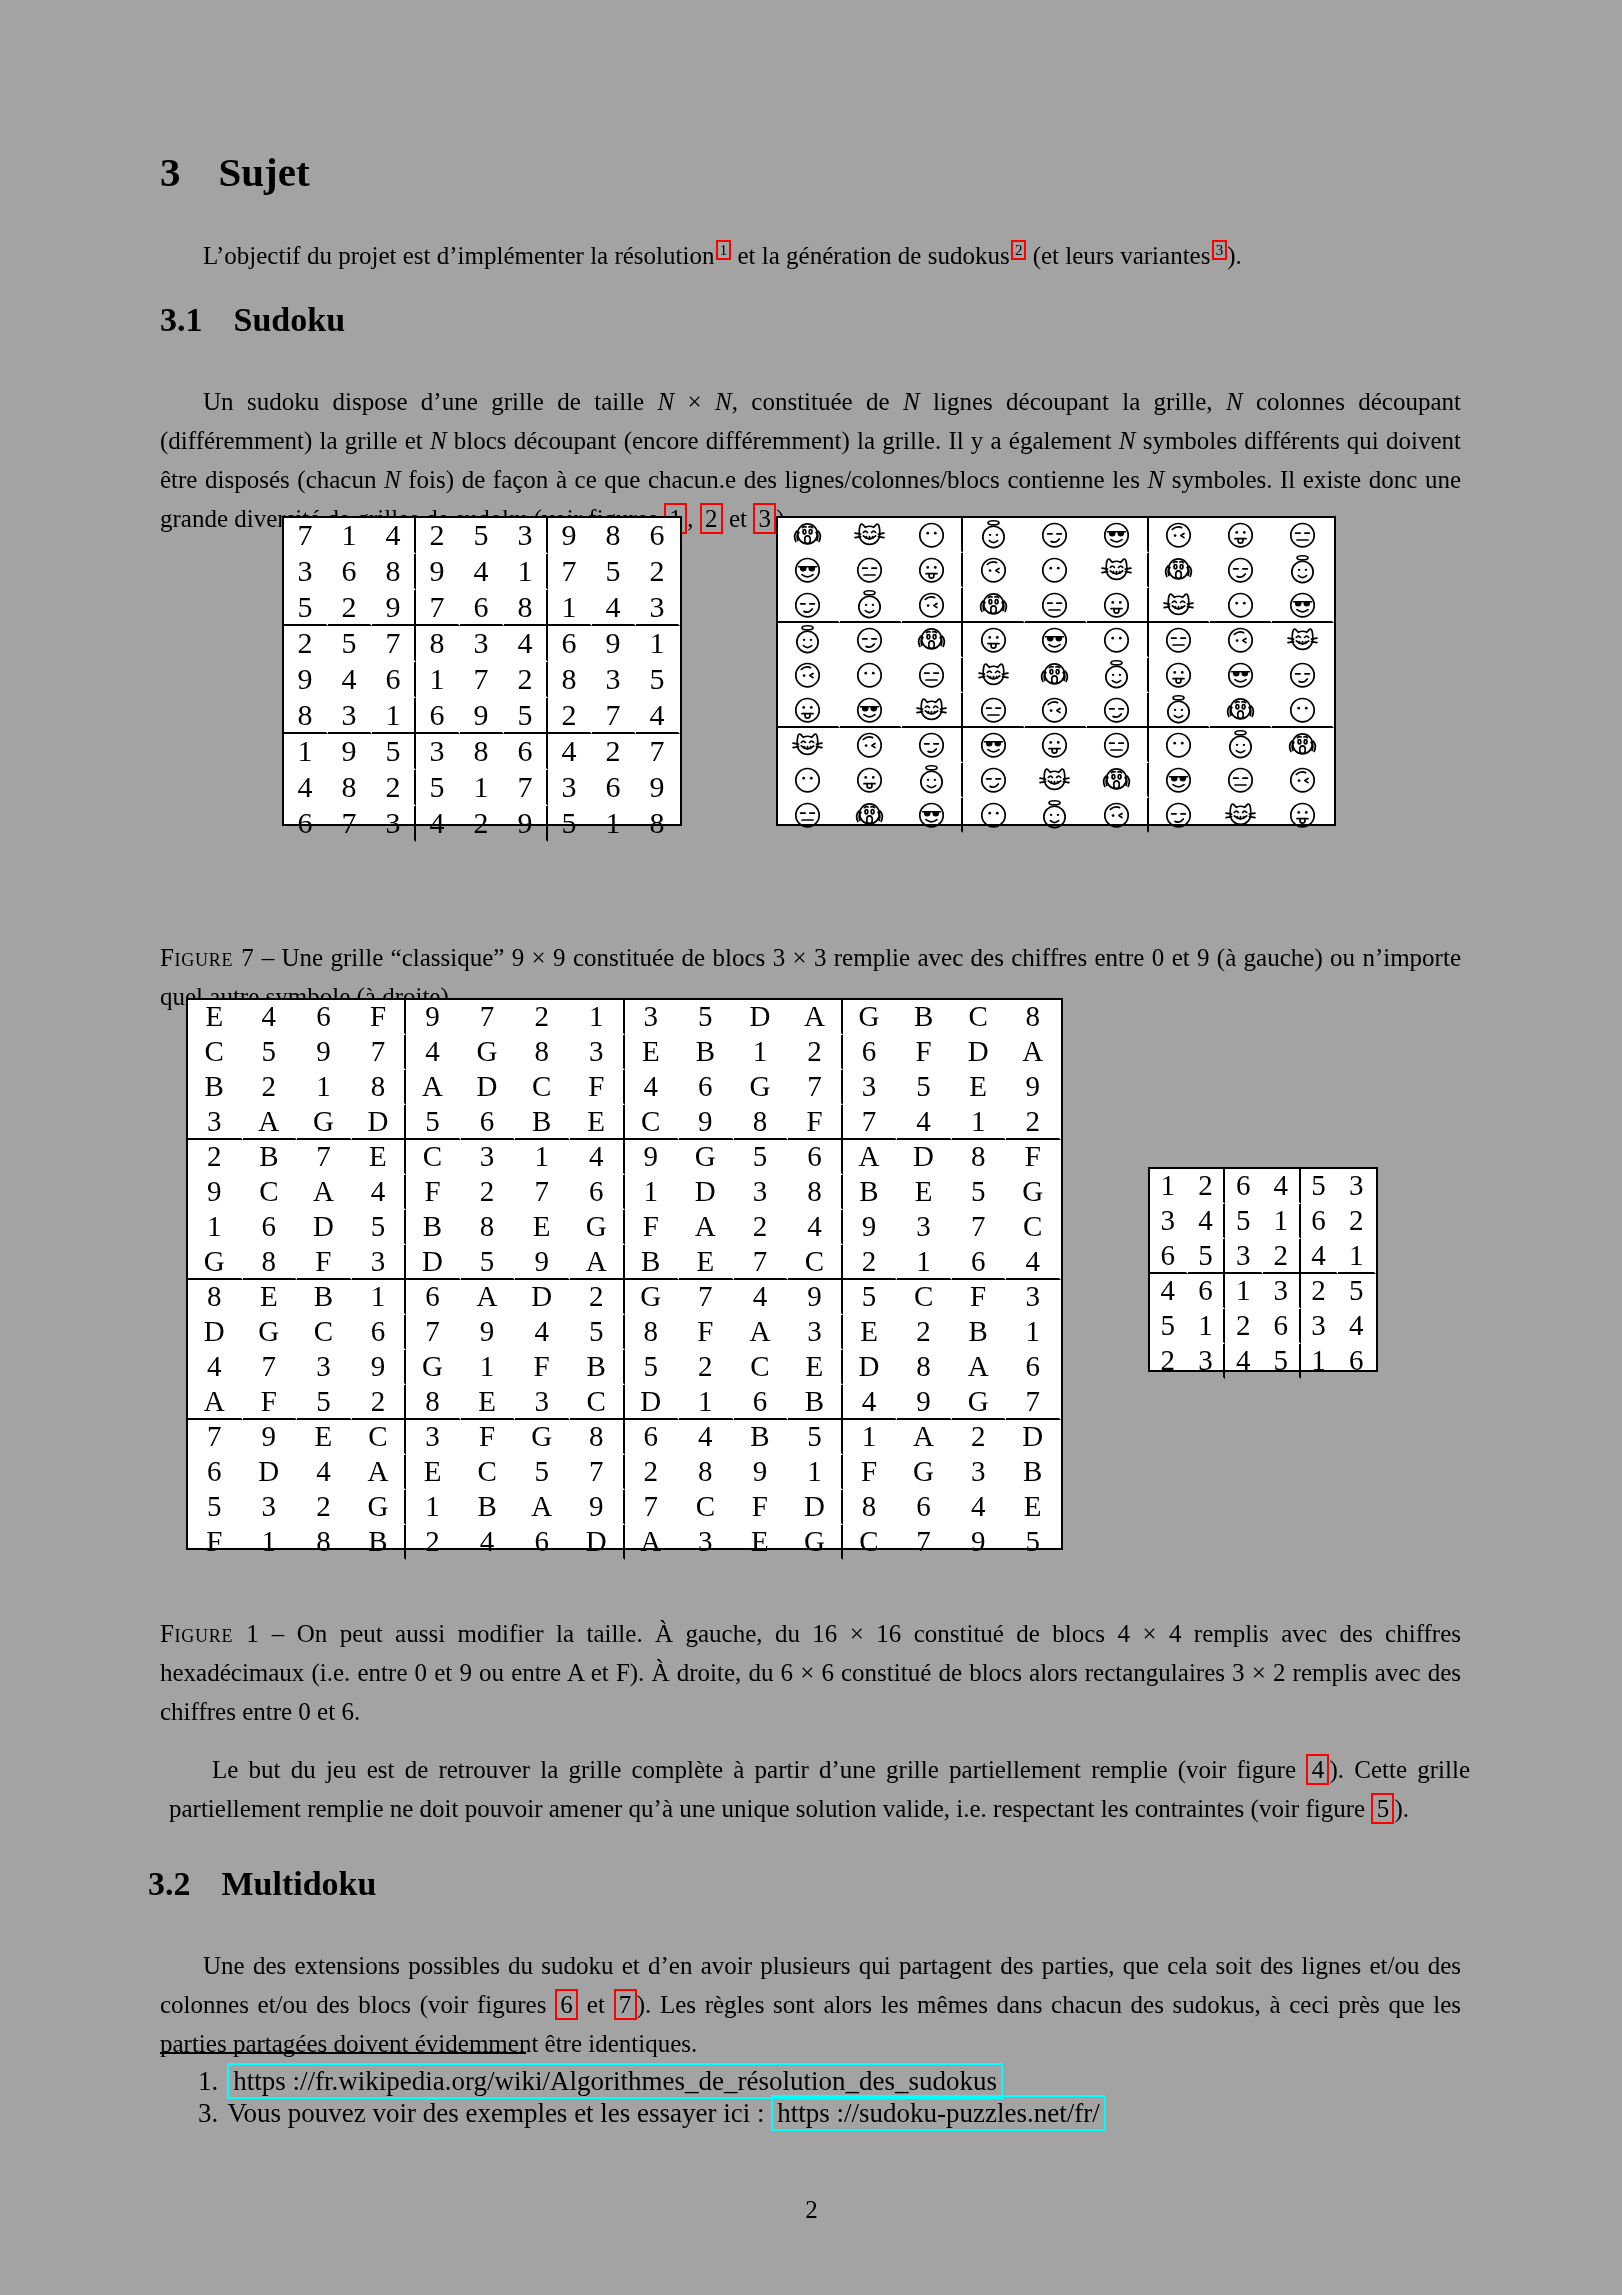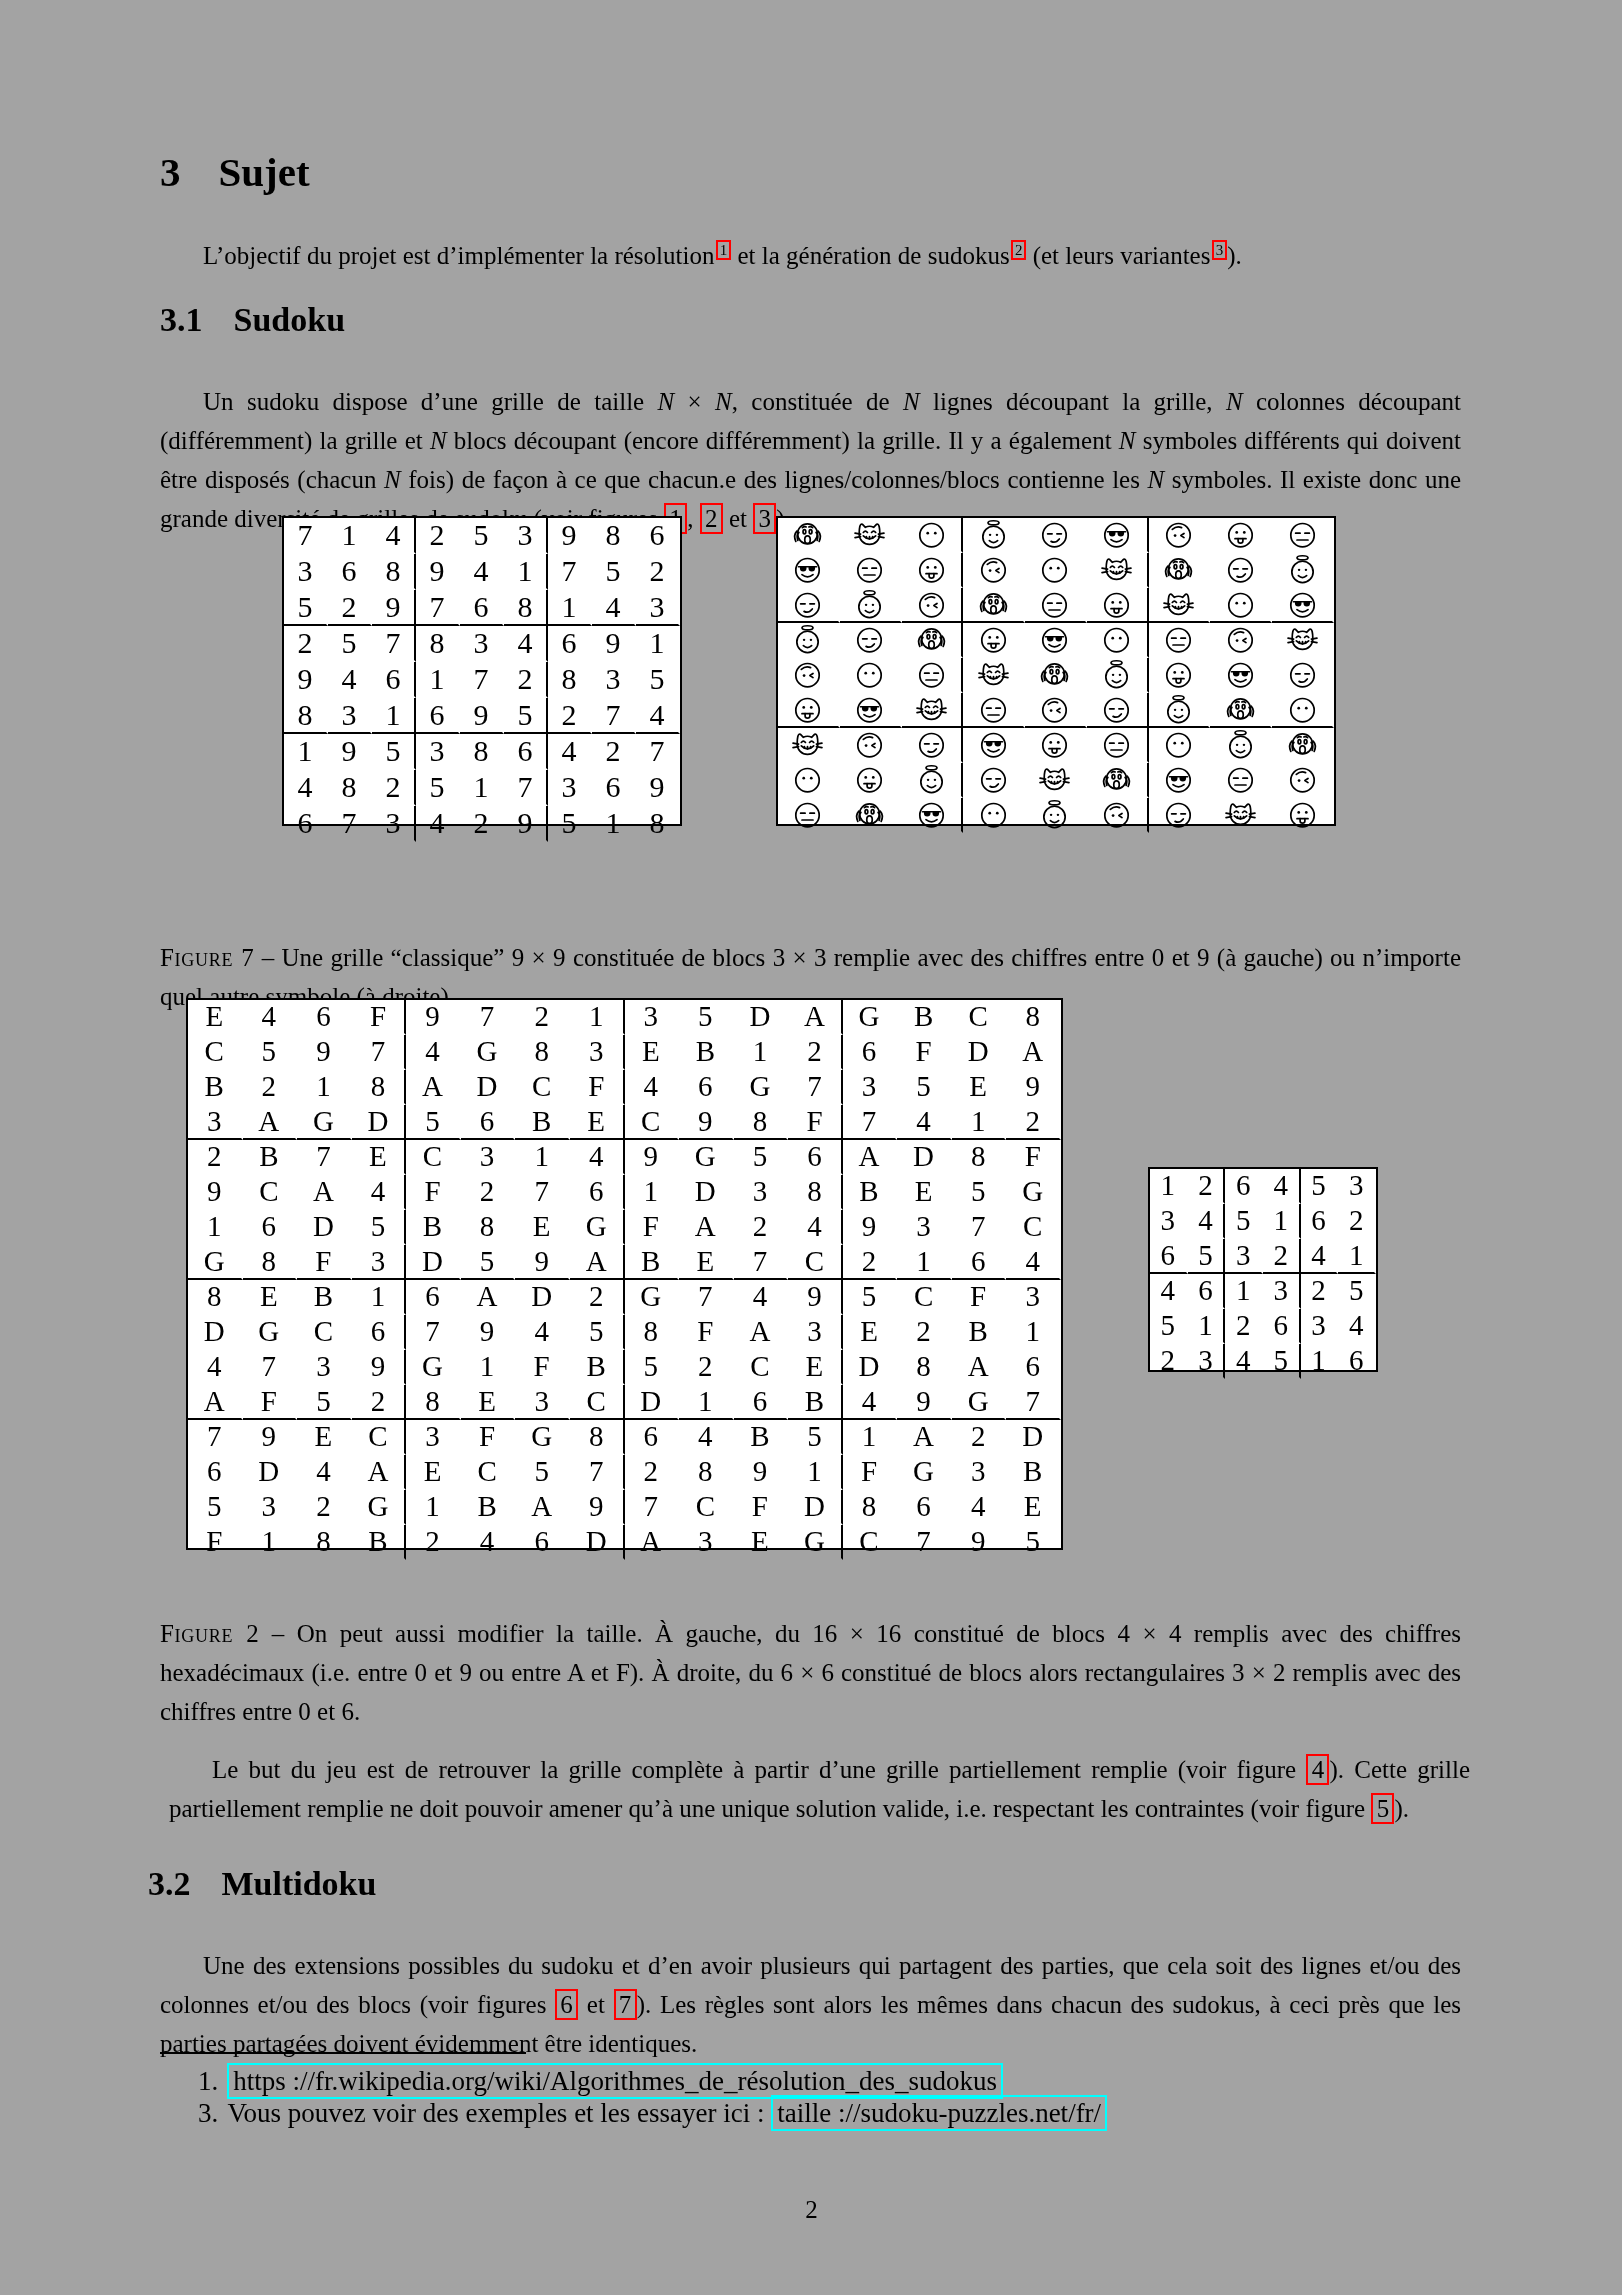--- a/index.html
+++ b/index.html
@@ -1282,37 +1282,37 @@
       <div class="cell">3</div>
       <div class="cell">4</div>
       <div class="cell">2</div>
       <div class="cell br">3</div>
       <div class="cell">4</div>
       <div class="cell br">5</div>
       <div class="cell">1</div>
       <div class="cell">6</div>
     </div>
 
-  <p class="abs caption" style="left:160px;top:1589px;"><span class="caplabel">Figure 2</span> – On peut aussi modifier la taille. À gauche, du 16 × 16 constitué de blocs 4 × 4 remplis avec des chiffres hexadécimaux (i.e. entre 0 et 9 ou entre A et F). À droite, du 6 × 6 constitué de blocs alors rectangulaires 3 × 2 remplis avec des chiffres entre 0 et 6.</p>
+  <p class="abs caption" style="left:160px;top:1589px;"><span class="caplabel">Figure 1</span> – On peut aussi modifier la taille. À gauche, du 16 × 16 constitué de blocs 4 × 4 remplis avec des chiffres hexadécimaux (i.e. entre 0 et 9 ou entre A et F). À droite, du 6 × 6 constitué de blocs alors rectangulaires 3 × 2 remplis avec des chiffres entre 0 et 6.</p>
 
   <p class="abs para indent" style="left:169px;top:1725px;">Le but du jeu est de retrouver la grille complète à partir d’une grille partiellement remplie (voir figure <span class="figref">4</span>). Cette grille partiellement remplie ne doit pouvoir amener qu’à une unique solution valide, i.e. respectant les contraintes (voir figure <span class="figref">5</span>).</p>
 
   <div class="abs h-sub" style="left:148px;top:1865px;">
     <span class="num">3.2</span><span>Multidoku</span>
   </div>
 
   <p class="abs para indent" style="left:160px;top:1921px;">Une des extensions possibles du sudoku et d’en avoir plusieurs qui partagent des parties, que cela soit des lignes et/ou des colonnes et/ou des blocs (voir figures <span class="figref">6</span> et <span class="figref">7</span>). Les règles sont alors les mêmes dans chacun des sudokus, à ceci près que les parties partagées doivent évidemment être identiques.</p>
 
   <div class="abs fnrule" style="left:160px;top:2052px;"></div>
 
   <div class="abs" style="left:160px;top:2065px;">
     <div class="footnote">
       <span class="fnum">1.</span><span><span class="link">https ://fr.wikipedia.org/wiki/Algorithmes_de_résolution_des_sudokus</span></span>
     </div>
     <div class="footnote">
-      <span class="fnum">3.</span><span>Vous pouvez voir des exemples et les essayer ici : <span class="link">taille ://sudoku-puzzles.net/fr/</span></span>
+      <span class="fnum">3.</span><span>Vous pouvez voir des exemples et les essayer ici : <span class="link">https ://sudoku-puzzles.net/fr/</span></span>
     </div>
   </div>
 
   <div class="abs pagenum" style="top:2196px;">2</div>
 
 </div>
 
 
 </body></html>

